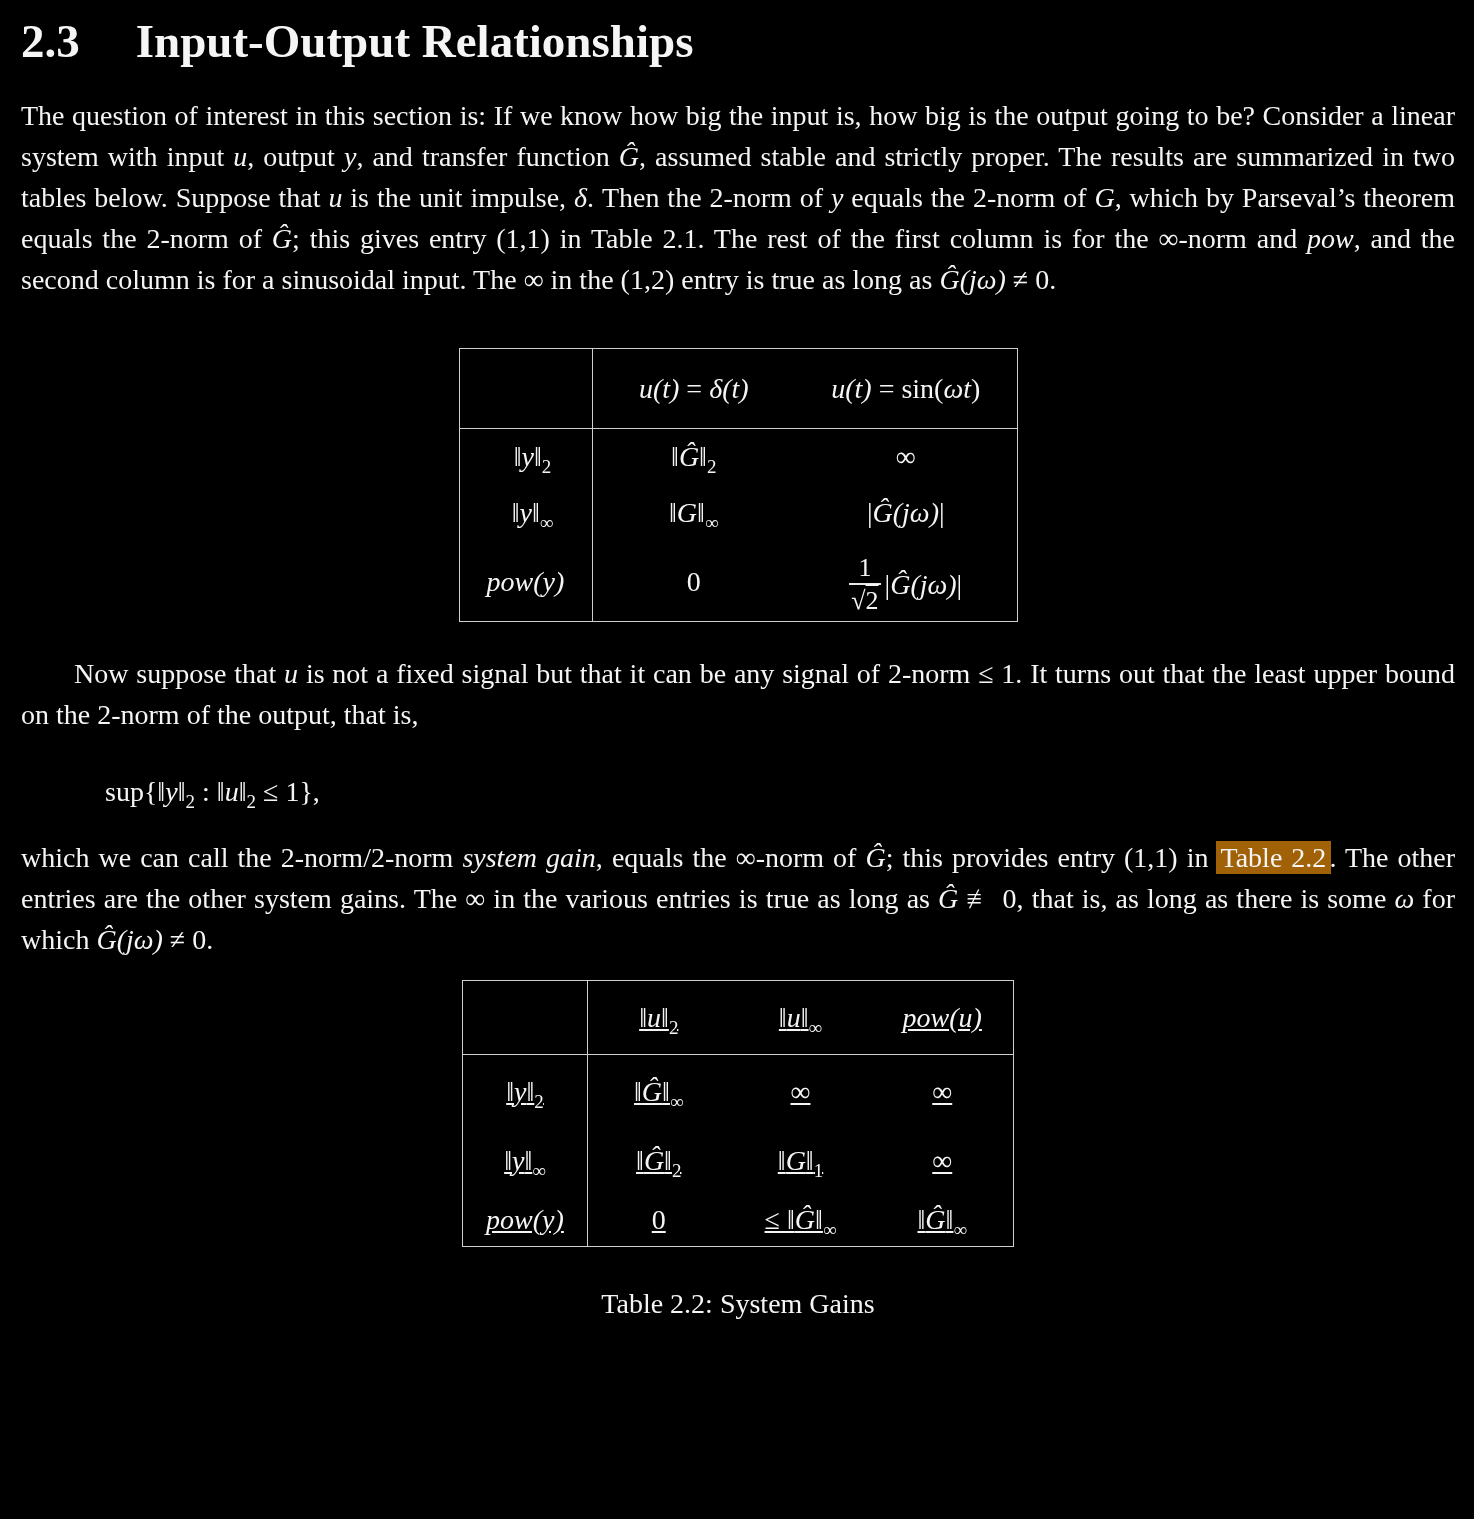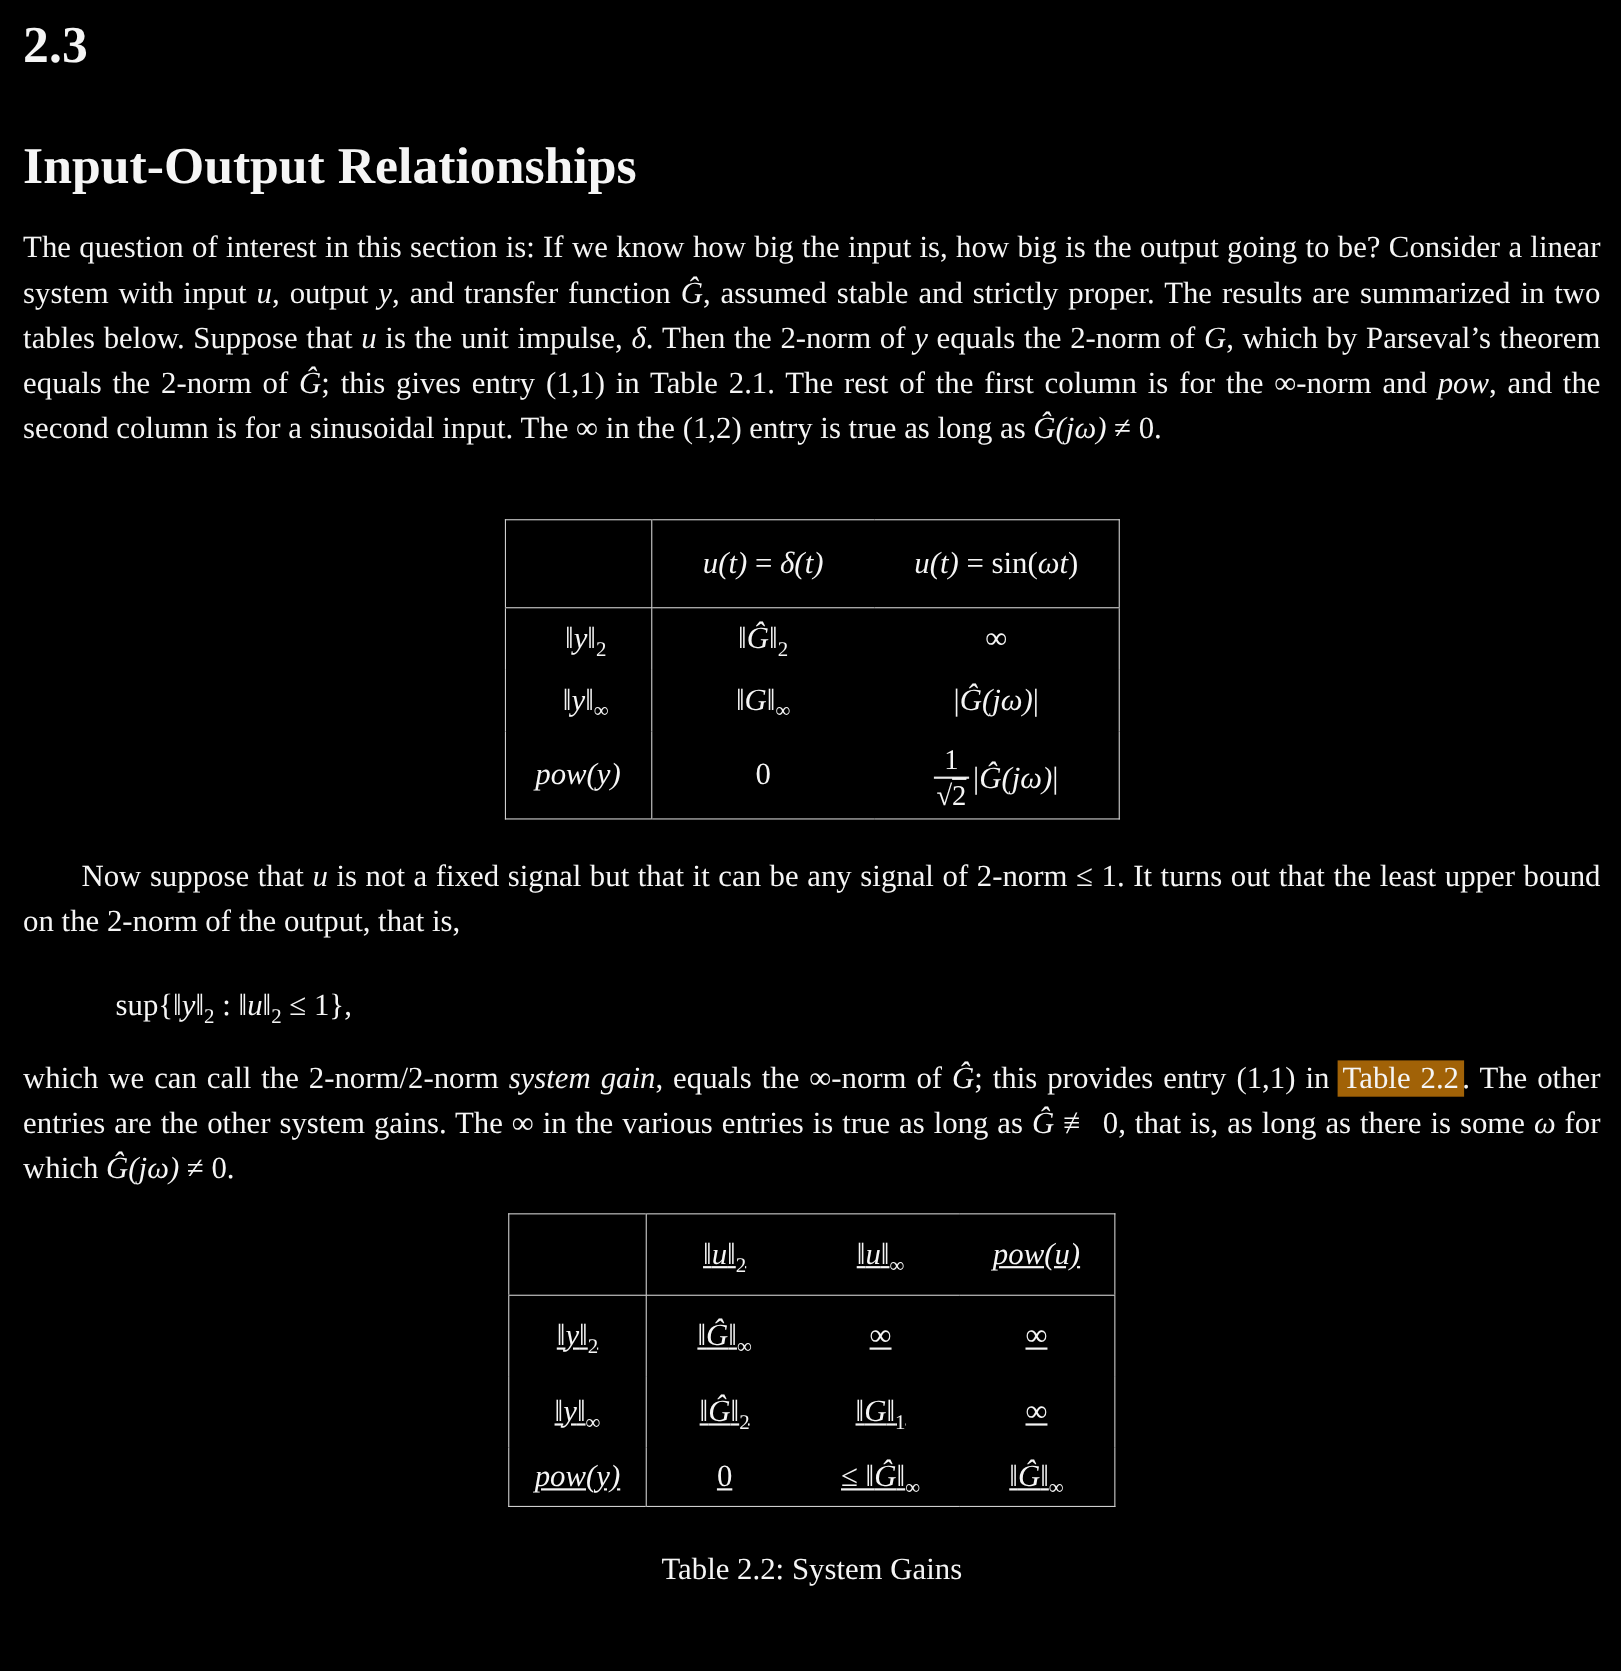--- a/index.html
+++ b/index.html
@@ -11,21 +11,20 @@
     font-family:"Liberation Serif","DejaVu Serif",serif;
     overflow:hidden;
     box-sizing:border-box;
     padding:14px 19px 0 21px;
   }
   
   .section-heading{
     display:flex;gap:56px;align-items:baseline;
     font-size:47px;font-weight:bold;line-height:54px;
     margin:0;
-    flex-direction:column;
   }
   
   .body-par{
     font-size:28px;line-height:41px;
     text-align:justify;
     margin:0;
   }
   .p1{margin-top:27px;}
   .p2{margin-top:31px;text-indent:53px;}
   .p3{margin-top:25px;}
@@ -37,21 +36,21 @@
   i{font-style:italic;}
   sub.ms{font-size:19px;font-style:normal;vertical-align:-7px;line-height:0;}
   .linkbox{background:#a16207;padding:1px 5px;margin:0 -2px;}
   
   .mtable{
     border-collapse:collapse;table-layout:fixed;
     margin:0 auto;color:#f5f5f5;
     font-size:28px;line-height:41px;
     border:1.5px solid #cfcfcf;
   }
-  .t1{width:558px;margin-top:62px;}
+  .t1{width:558px;margin-top:48px;}
   .t2{width:551px;margin-top:20px;text-decoration:underline;}
   .mtable td{vertical-align:middle;text-align:center;padding:7px 0 8px;}
   .mtable td.lbl{
     text-align:center;padding-left:14px;
     border-right:1.5px solid #cfcfcf;
   }
   .mtable tr.hdr td{border-bottom:1.5px solid #cfcfcf;padding:19px 0;}
   .t2 tr.hdr td{padding:16px 0;}
   .t2 tr.r1 td{padding:16px 0;}
   .t2 tr.r2 td{padding:12px 0;}

